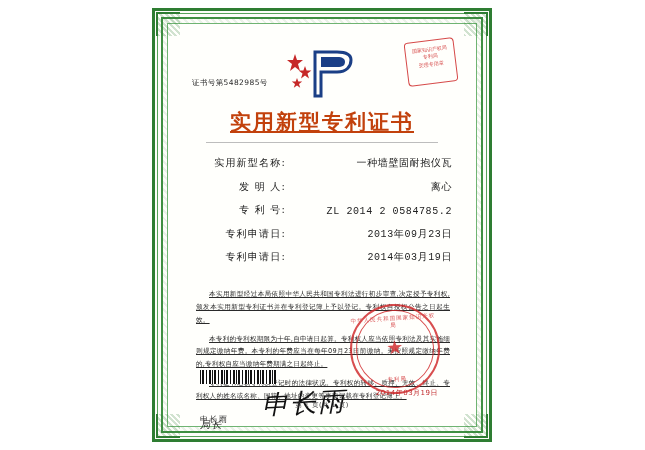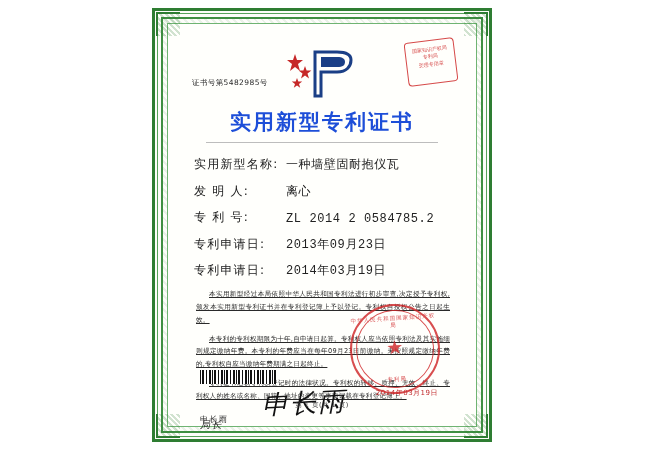--- a/index.html
+++ b/index.html
@@ -120,44 +120,46 @@
 
   
   .title {
     position: absolute;
     left: 0; right: 0;
     top: 82px;
     text-align: center;
     font-size: 21px;
     font-weight: bold;
     letter-spacing: 2px;
-    color: #1d4ed8;
+    color: #c2410c;
     font-family: "DejaVu Sans", sans-serif;
+    text-decoration: underline;
   }
   .title-rule {
     position: absolute;
     left: 36px; right: 36px;
     top: 116px;
     height: 1px;
     background: #bdbdbd;
   }
 
   
   .fields {
     position: absolute;
     left: 24px;
     right: 22px;
     top: 130px;
   }
   .row {
     display: flex;
     align-items: flex-end;
     margin-bottom: 9.5px;
-    font-size: 12px;
+    font-size: 10px;
     color: #222;
+    text-align: right;
   }
   .row .label {
     width: 92px;
     letter-spacing: 1.2px;
     white-space: nowrap;
   }
   .row .value {
     flex: 1;
     letter-spacing: 0.6px;
     white-space: nowrap;

